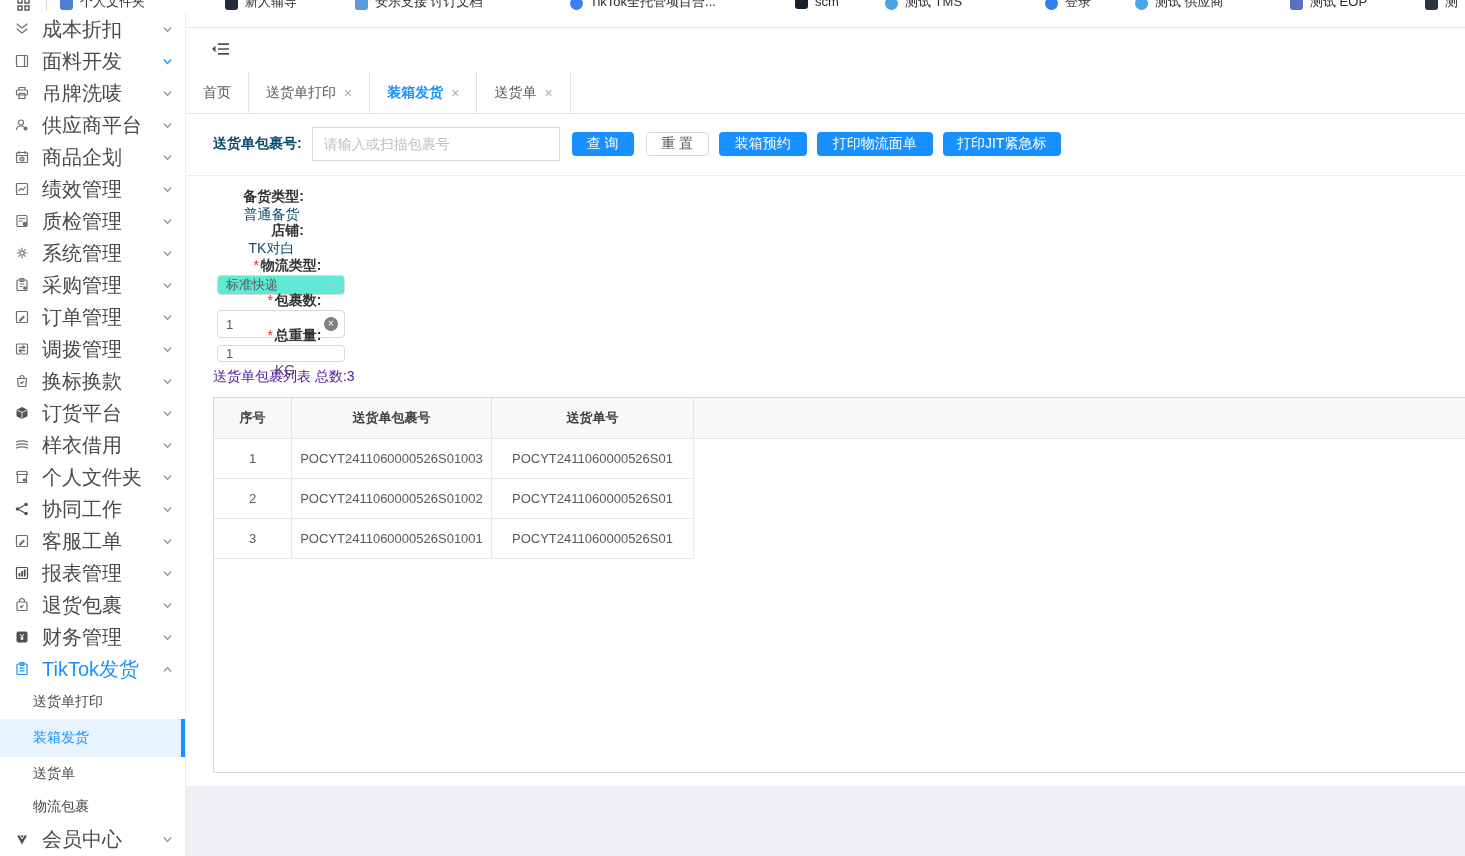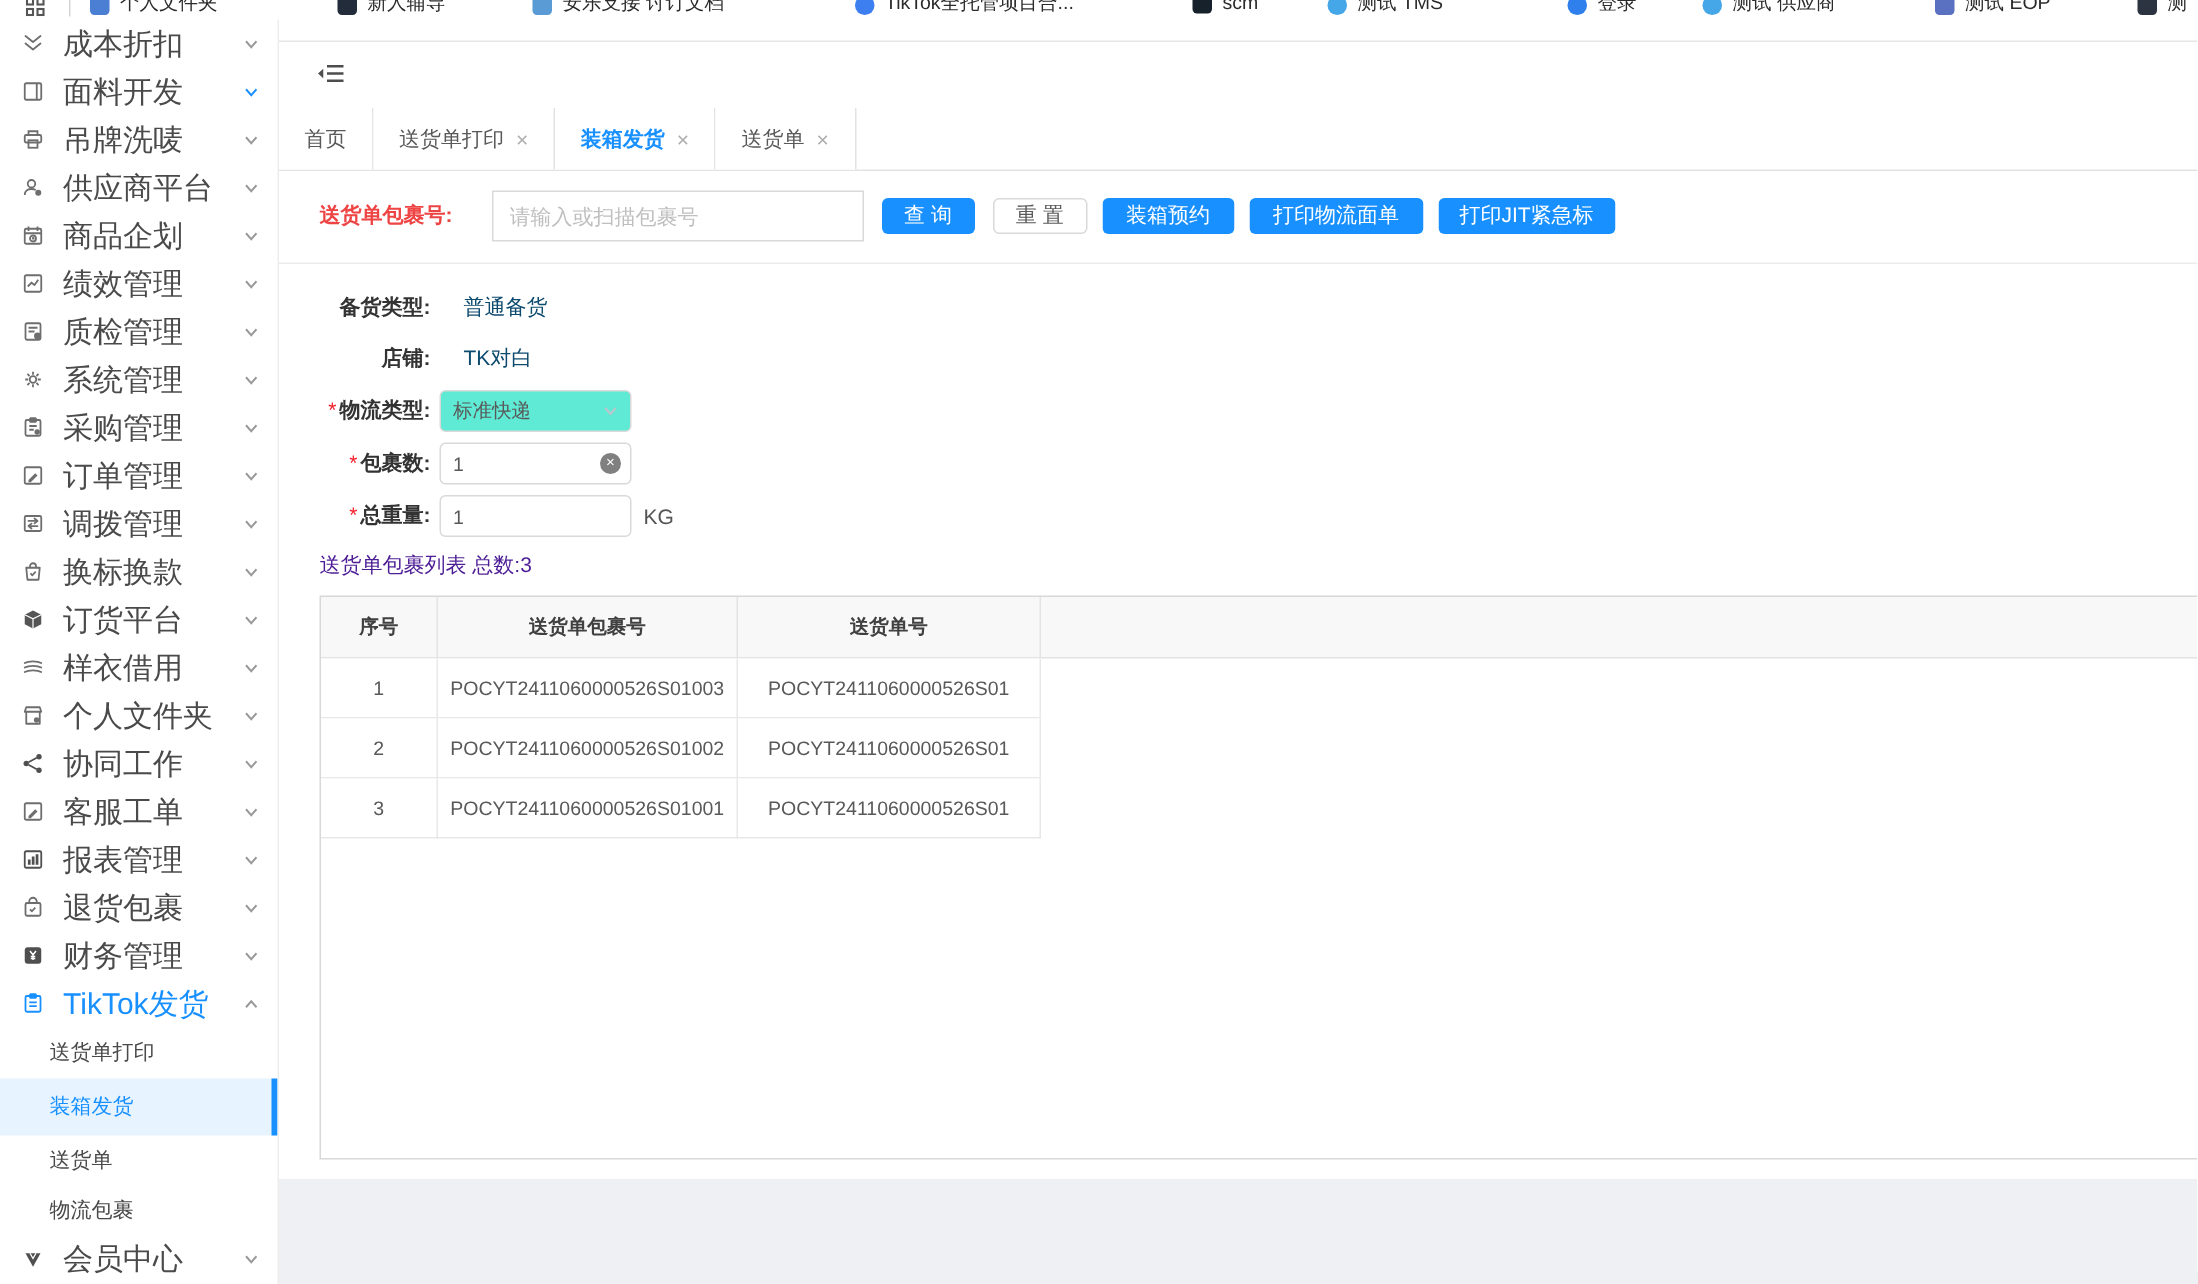--- a/index.html
+++ b/index.html
@@ -34,31 +34,31 @@
   .tab{display:flex;align-items:center;justify-content:center;gap:8px;padding:0 17px;border-right:1px solid #e3e3e3;font-size:14px;color:#595959;cursor:pointer;background:#fff;}
   .tab:first-child{border-left:none;}
   .tab.active{color:#1890ff;font-weight:bold;}
   .tabx{color:#adadad;font-size:14px;font-weight:normal;cursor:pointer;line-height:1;}
 
   .content{flex:1 1 auto;position:relative;background:#fff;overflow:hidden;}
   .graybot{height:70px;flex:0 0 auto;background:#eef0f4;}
 
   
   .srow{position:absolute;left:27px;top:13px;height:34px;display:flex;align-items:center;}
-  .slbl{font-weight:bold;color:#ef4444;margin-right:26px;}
+  .slbl{font-weight:bold;color:#0c4a6e;margin-right:10px;}
   .sinput{width:248px;height:34px;box-sizing:border-box;border:1px solid #d9d9d9;border-radius:0;padding:0 11px;font-size:14px;color:#b91c1c;outline:none;font-family:inherit;}
   .sinput::placeholder{color:#bfbfbf;}
   .btn{height:24px;border-radius:4px;font-size:14px;display:inline-flex;align-items:center;justify-content:center;border:1px solid transparent;cursor:pointer;white-space:nowrap;font-family:inherit;}
   .btn.primary{background:#1890ff;color:#fff;}
   .btn.default{background:#fff;border-color:#d9d9d9;color:#595959;}
 
   .hdiv{position:absolute;left:0;right:0;top:61px;border-top:1px solid #ececec;}
 
   
-  .frow{position:absolute;left:14px;height:34px;display:flex;align-items:center;}
+  .frow{position:absolute;left:31px;height:34px;display:flex;align-items:center;flex-direction:column;}
   .flbl{width:87px;text-align:right;font-weight:bold;color:#333;margin-right:6px;white-space:nowrap;}
   .star{color:#f5222d;margin-right:2px;font-weight:normal;}
   .fval{color:#0c4a6e;margin-left:16px;}
   .selbox{width:128px;height:28px;box-sizing:border-box;border:1px solid #d9d9d9;border-radius:4px;display:flex;align-items:center;justify-content:space-between;padding:0 8px;color:#595959;font-size:13px;background:#5eead4;cursor:pointer;}
   .finp{width:128px;height:28px;box-sizing:border-box;border:1px solid #d9d9d9;border-radius:4px;padding:0 24px 0 8px;font-size:13px;color:#595959;outline:none;font-family:inherit;}
   .finp2{padding-right:8px;}
   .inwrap{position:relative;width:128px;height:28px;}
   .clr{position:absolute;right:7px;top:7px;width:14px;height:14px;border-radius:50%;background:#808080;color:#fff;font-size:10px;line-height:14px;text-align:center;cursor:pointer;}
   .suffix{margin-left:8px;color:#555;}
 

